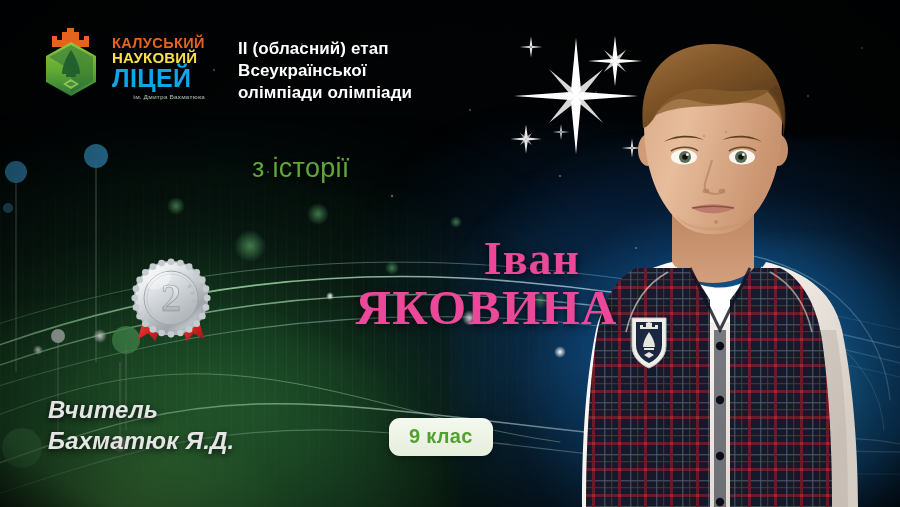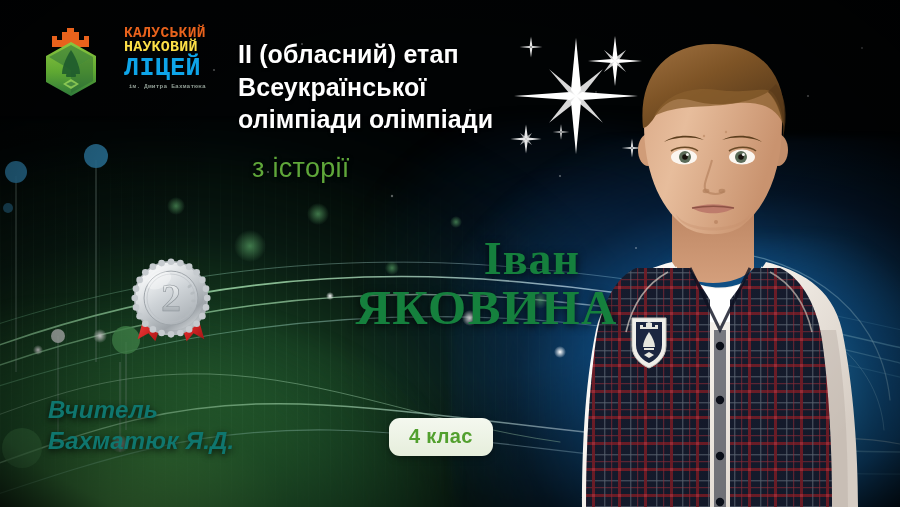--- a/index.html
+++ b/index.html
@@ -93,21 +93,21 @@
         rgba(0,0,0,0) 11px);
     opacity:.65;
     mask-image:radial-gradient(ellipse at 25% 55%, #000 10%, transparent 72%);
     -webkit-mask-image:radial-gradient(ellipse at 25% 55%, #000 10%, transparent 72%);
   }
   .svg-layer{ position:absolute; inset:0; }
 
   
   .logo{
     position:absolute; left:38px; top:26px;
-    display:flex; align-items:flex-start; gap:20px;font-family:Liberation Mono, monospace;
+    display:flex; align-items:flex-end; gap:8px;
   }
   .logo-mark{ width:66px; height:74px; flex:none; }
   .logo-words{
     display:flex; flex-direction:column;
     line-height:.98; letter-spacing:.2px;
   }
   .logo-l1{
     font-size:14.5px; font-weight:700; color:#E8621C;
     letter-spacing:.4px;
   }
@@ -122,57 +122,57 @@
   .logo-l4{
     font-size:6.2px; font-weight:600; color:#8e9b92;
     letter-spacing:.15px; margin-top:3px; text-align:right;
   }
 
   
   .stage-title{
     position:absolute; left:238px; top:38px;
     width:330px;
     color:#ffffff; font-weight:700;
-    font-size:25px; line-height:1.30;
+    font-size:17px; line-height:1.30;
     letter-spacing:.1px;
     text-shadow:0 1px 3px rgba(0,0,0,.85);
   }
   .subject{
     position:absolute; left:252px; top:153px;
     color:#5FA73A; font-weight:400;
     font-size:27px; letter-spacing:.3px;
     text-shadow:0 1px 4px rgba(0,0,0,.8);
   }
 
   
   .name-block{
     position:absolute; right:320px; top:236px;
     text-align:right;
     font-family:"Liberation Serif", serif;
-    color:#15803d;
+    color:#ec4899;
   }
   .given-name{
     font-size:46px; font-weight:700; line-height:1.0;
     letter-spacing:1px;
     text-shadow:0 2px 8px rgba(0,0,0,.75);
   }
   .family-name{
     font-size:49px; font-weight:700; line-height:1.02;
     letter-spacing:1.5px; margin-top:1px;
     margin-right:-38px;
     text-shadow:0 2px 8px rgba(0,0,0,.75);
   }
 
   
   .medal{ position:absolute; left:122px; top:251px; width:98px; height:98px; }
 
   
   .teacher{
     position:absolute; left:48px; top:394px;
-    color:#0f766e; font-weight:700; font-style:italic;
+    color:#e5e5e5; font-weight:700; font-style:italic;
     font-size:24px; line-height:1.30;
     letter-spacing:.2px;
     text-shadow:0 2px 6px rgba(0,0,0,.8);
   }
 
   
   .class-badge{
     position:absolute; left:389px; top:418px;
     padding:7px 20px 8px;
     border-radius:11px;
@@ -618,15 +618,15 @@
   <div class="name-block">
     <div class="given-name">Іван</div>
     <div class="family-name">ЯКОВИНА</div>
   </div>
 
   <div class="teacher">
     <div>Вчитель</div>
     <div>Бахматюк Я.Д.</div>
   </div>
 
-  <div class="class-badge">4 клас</div>
+  <div class="class-badge">9 клас</div>
 
 </div>
 
 </body></html>

